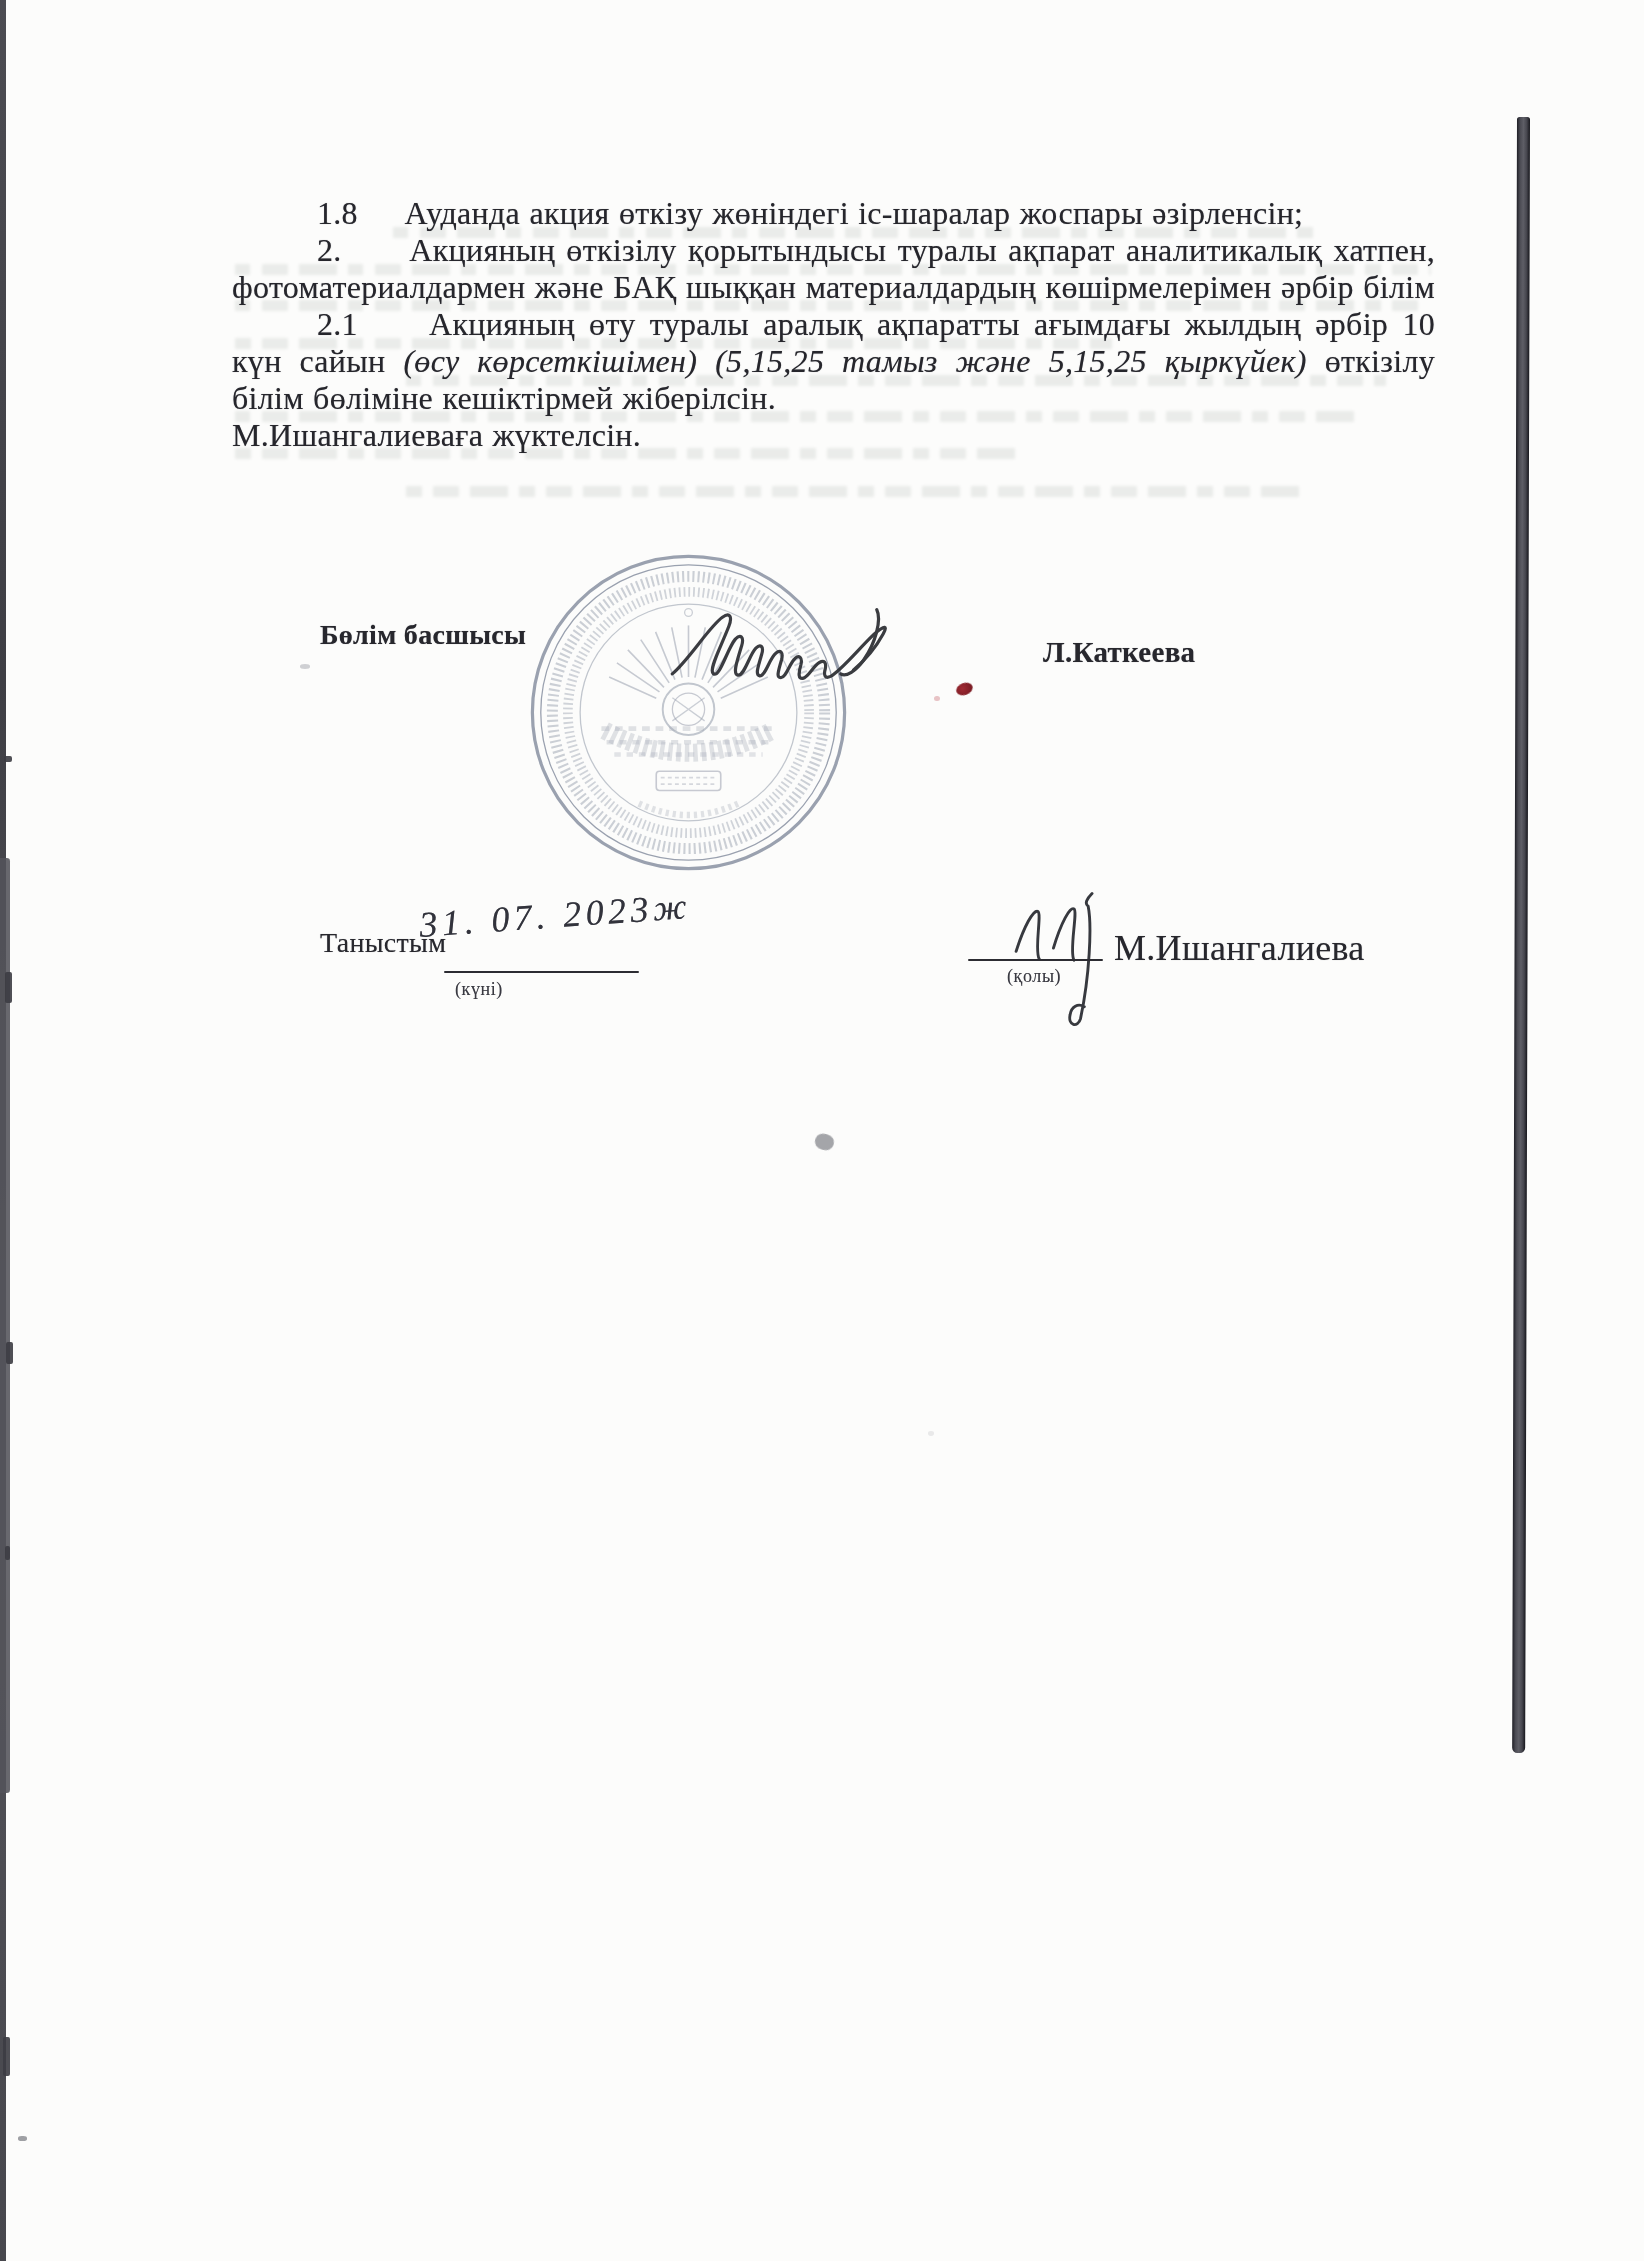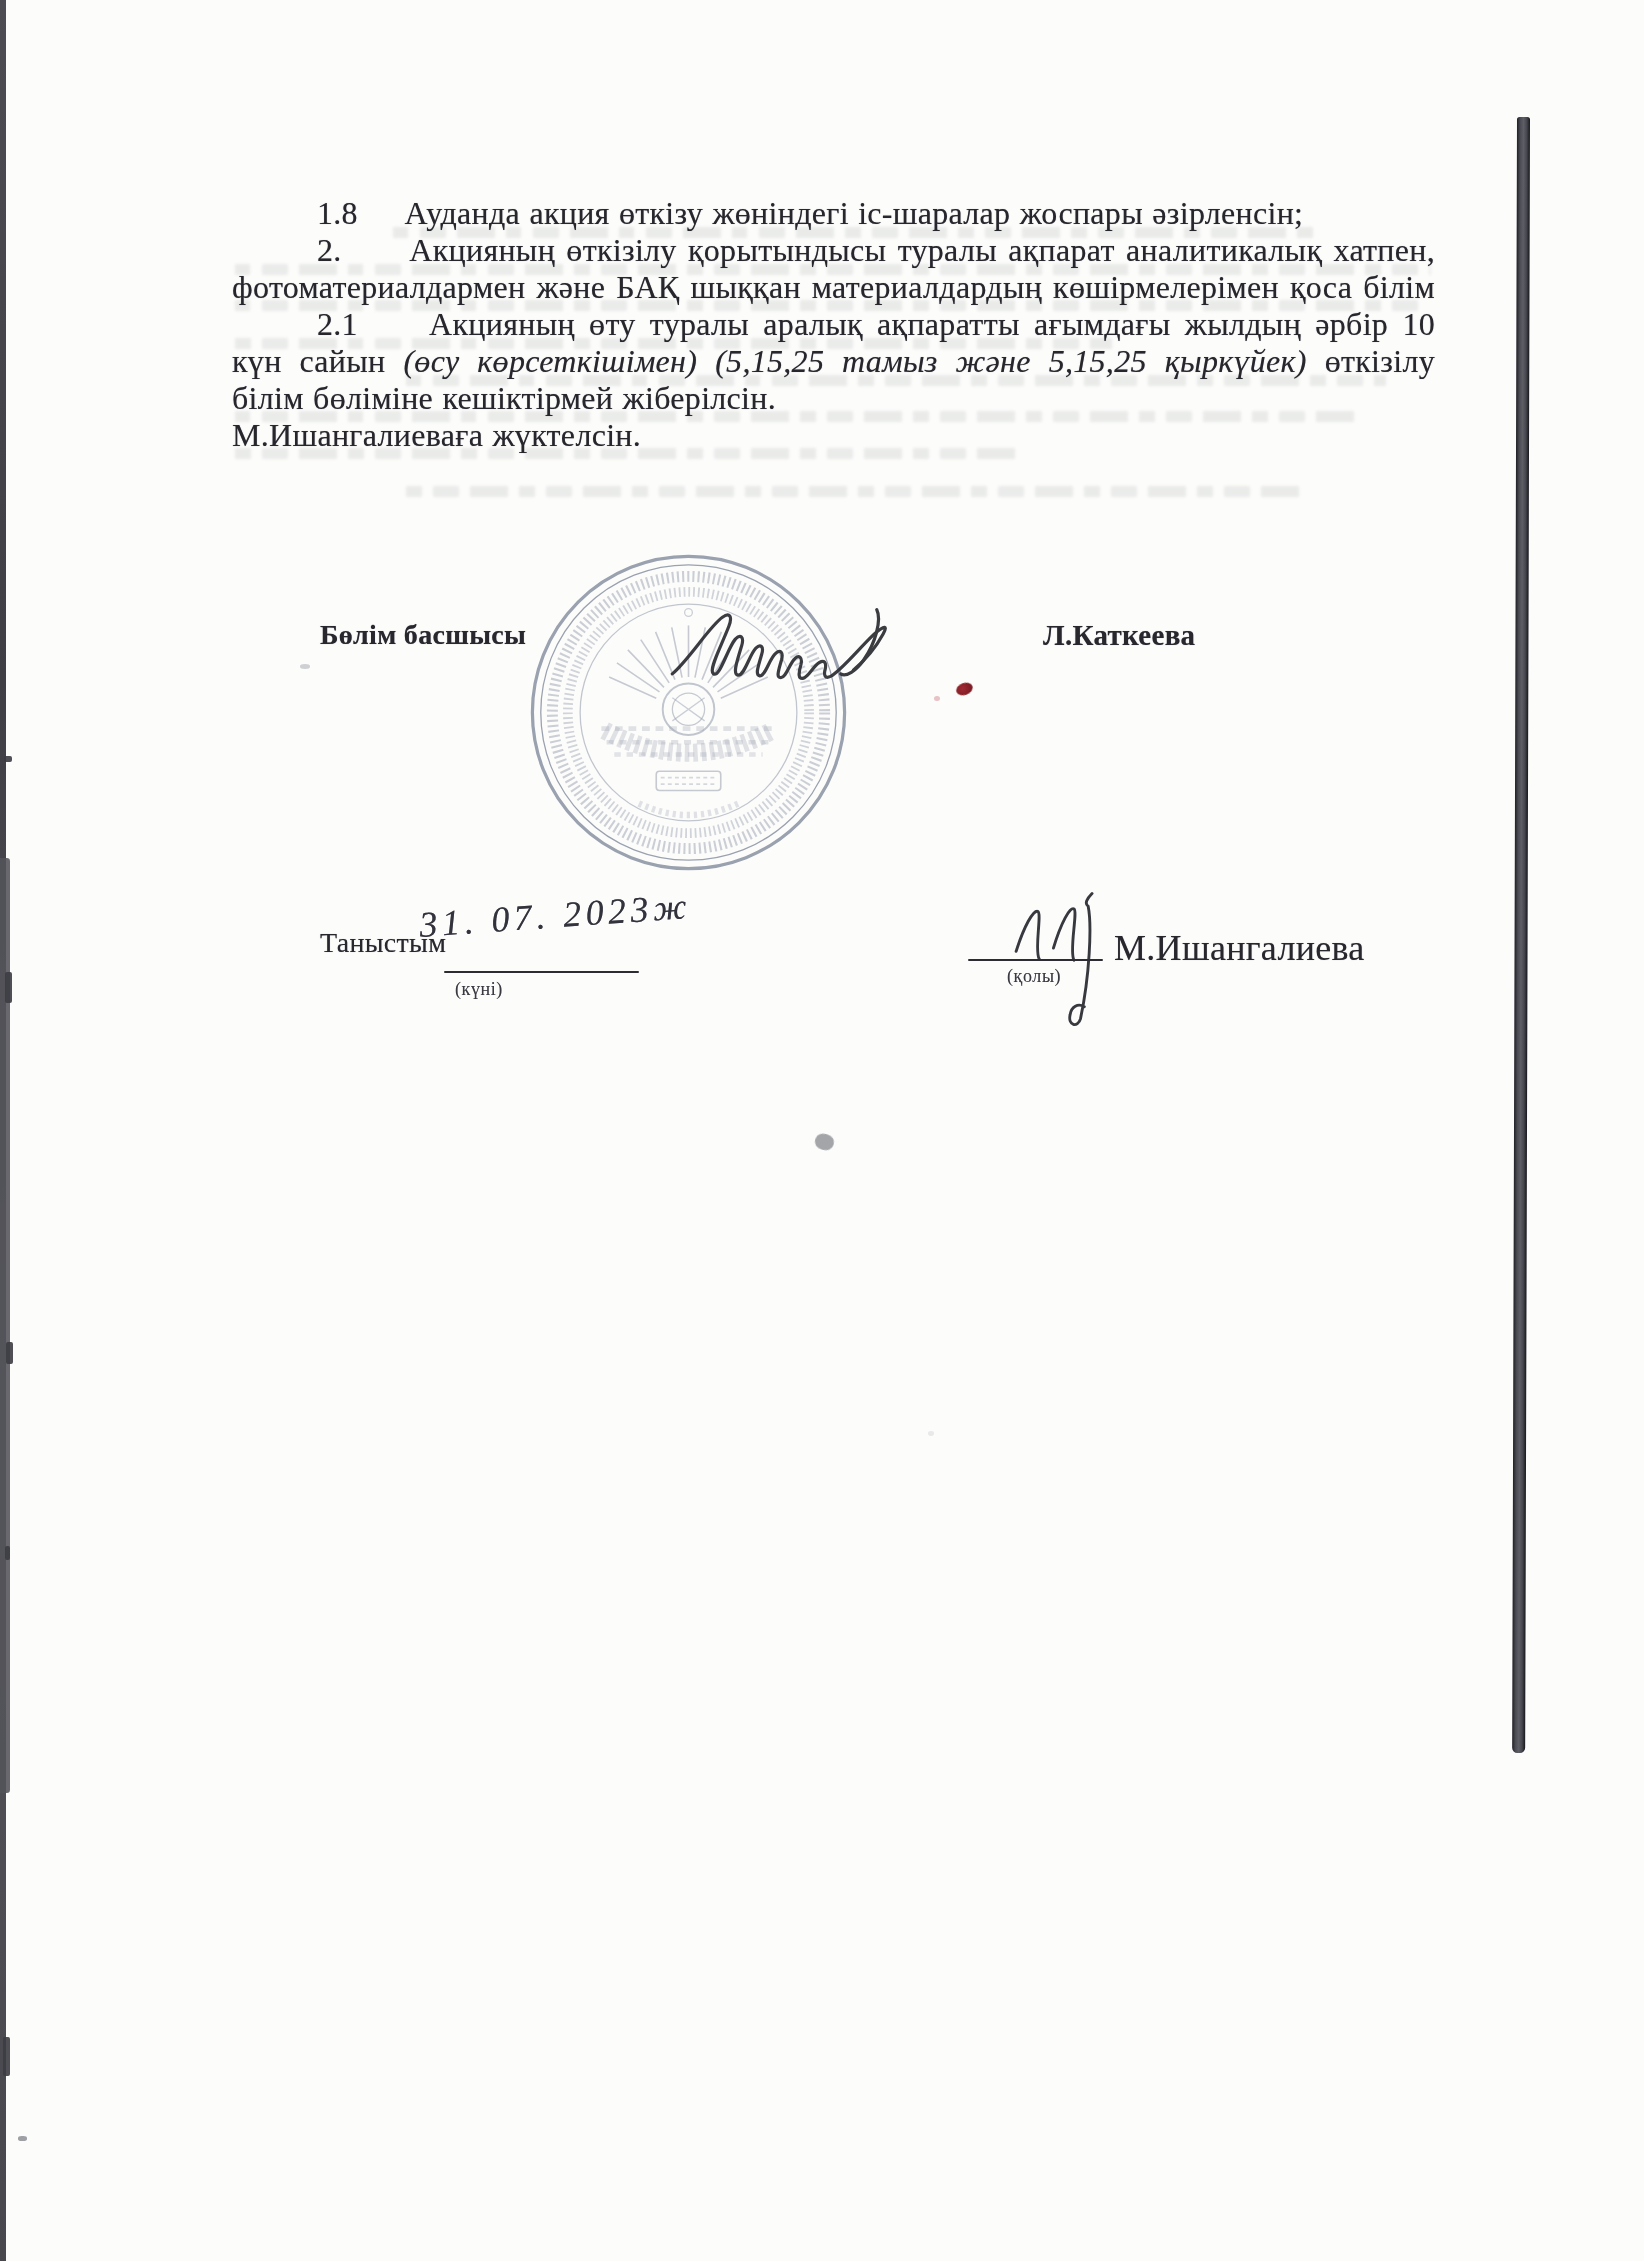--- a/index.html
+++ b/index.html
@@ -13,21 +13,21 @@
             text-shadow:0 0 0.8px rgba(40,42,52,.5)}
   .line{white-space:pre-wrap}
   .just{text-align:justify;text-align-last:justify}
   .ind{text-indent:85px}
   .b{font-weight:normal}
   .i{font-style:italic}
 
   
   .approval-label{left:320px;top:619px;font-size:28px;font-weight:bold;letter-spacing:0.3px;
                   text-shadow:0 0 0.8px rgba(40,42,52,.5)}
-  .approval-name{left:1043px;top:619px;font-size:29px;font-weight:bold;letter-spacing:0.3px;
+  .approval-name{left:1043px;top:636px;font-size:29px;font-weight:bold;letter-spacing:0.3px;
                  text-shadow:0 0 0.8px rgba(40,42,52,.5)}
   .ack-label{left:320px;top:927px;font-size:28px;letter-spacing:0.3px;
              text-shadow:0 0 0.8px rgba(40,42,52,.45)}
   .ack-name{left:1114px;top:927px;font-size:36px;letter-spacing:0.3px;
             text-shadow:0 0 0.8px rgba(40,42,52,.45)}
   .hand-date{left:418px;top:904px;font-size:36px;font-style:italic;letter-spacing:4.5px;
              color:#32333c;transform:rotate(-4deg);transform-origin:left top;
              text-shadow:0 0 0.6px rgba(50,52,62,.6)}
   .date-line{left:444px;top:971px;width:195px;height:1.9px;background:#2c2c32;border-radius:1.3px}
   .sign-line{left:968px;top:959px;width:135px;height:1.9px;background:#2c2c32;border-radius:1.3px}
@@ -161,21 +161,21 @@
       <path d="M146,10 C138,18 134,26 140,30 C146,60 142,140 128,205 C124,219 108,216 112,198 C114,186 124,180 134,186"></path>
     </g>
   </svg>
   <div class="a sign-line"></div>
   <div class="a caption sign-caption">(қолы)</div>
   <div class="a ack-name">М.Ишангалиева</div>
 
   <div class="bodytext">
       <div class="line ind"><span>1.8</span><span>&nbsp;&nbsp;&nbsp;&nbsp;&nbsp;</span><span>Ауданда акция өткізу жөніндегі іс-шаралар жоспары әзірленсін;</span></div>
       <div class="line just ind"><span>2.</span><span>&nbsp;&nbsp;&nbsp;&nbsp;&nbsp;&nbsp;</span><span>Акцияның өткізілу қорытындысы туралы ақпарат аналитикалық хатпен,</span></div>
-      <div class="line just"><span>фотоматериалдармен және БАҚ шыққан материалдардың көшірмелерімен қоса білім</span></div>
+      <div class="line just"><span>фотоматериалдармен және БАҚ шыққан материалдардың көшірмелерімен әрбір білім</span></div>
       <div class="line just ind"><span>2.1</span><span>&nbsp;&nbsp;&nbsp;&nbsp;&nbsp;</span><span>Акцияның өту туралы аралық ақпаратты ағымдағы жылдың </span><span class="b">әрбір 10</span></div>
       <div class="line just"><span class="b">күн сайын </span><span class="i">(өсу көрсеткішімен) (5,15,25 тамыз және 5,15,25 қыркүйек)</span><span> өткізілу</span></div>
       <div class="line"><span>білім бөліміне кешіктірмей жіберілсін.</span></div>
       <div class="line"><span>М.Ишангалиеваға жүктелсін.</span></div>
     </div>
 
   <div class="a edge-left"></div>
   <div class="a edge-left-wide"></div>
   <div class="a tick" style="left:3.9px;top:756px;width:7.7px;height:6.4px"></div>
   <div class="a tick" style="left:5.2px;top:972px;width:6.4px;height:31px"></div>

